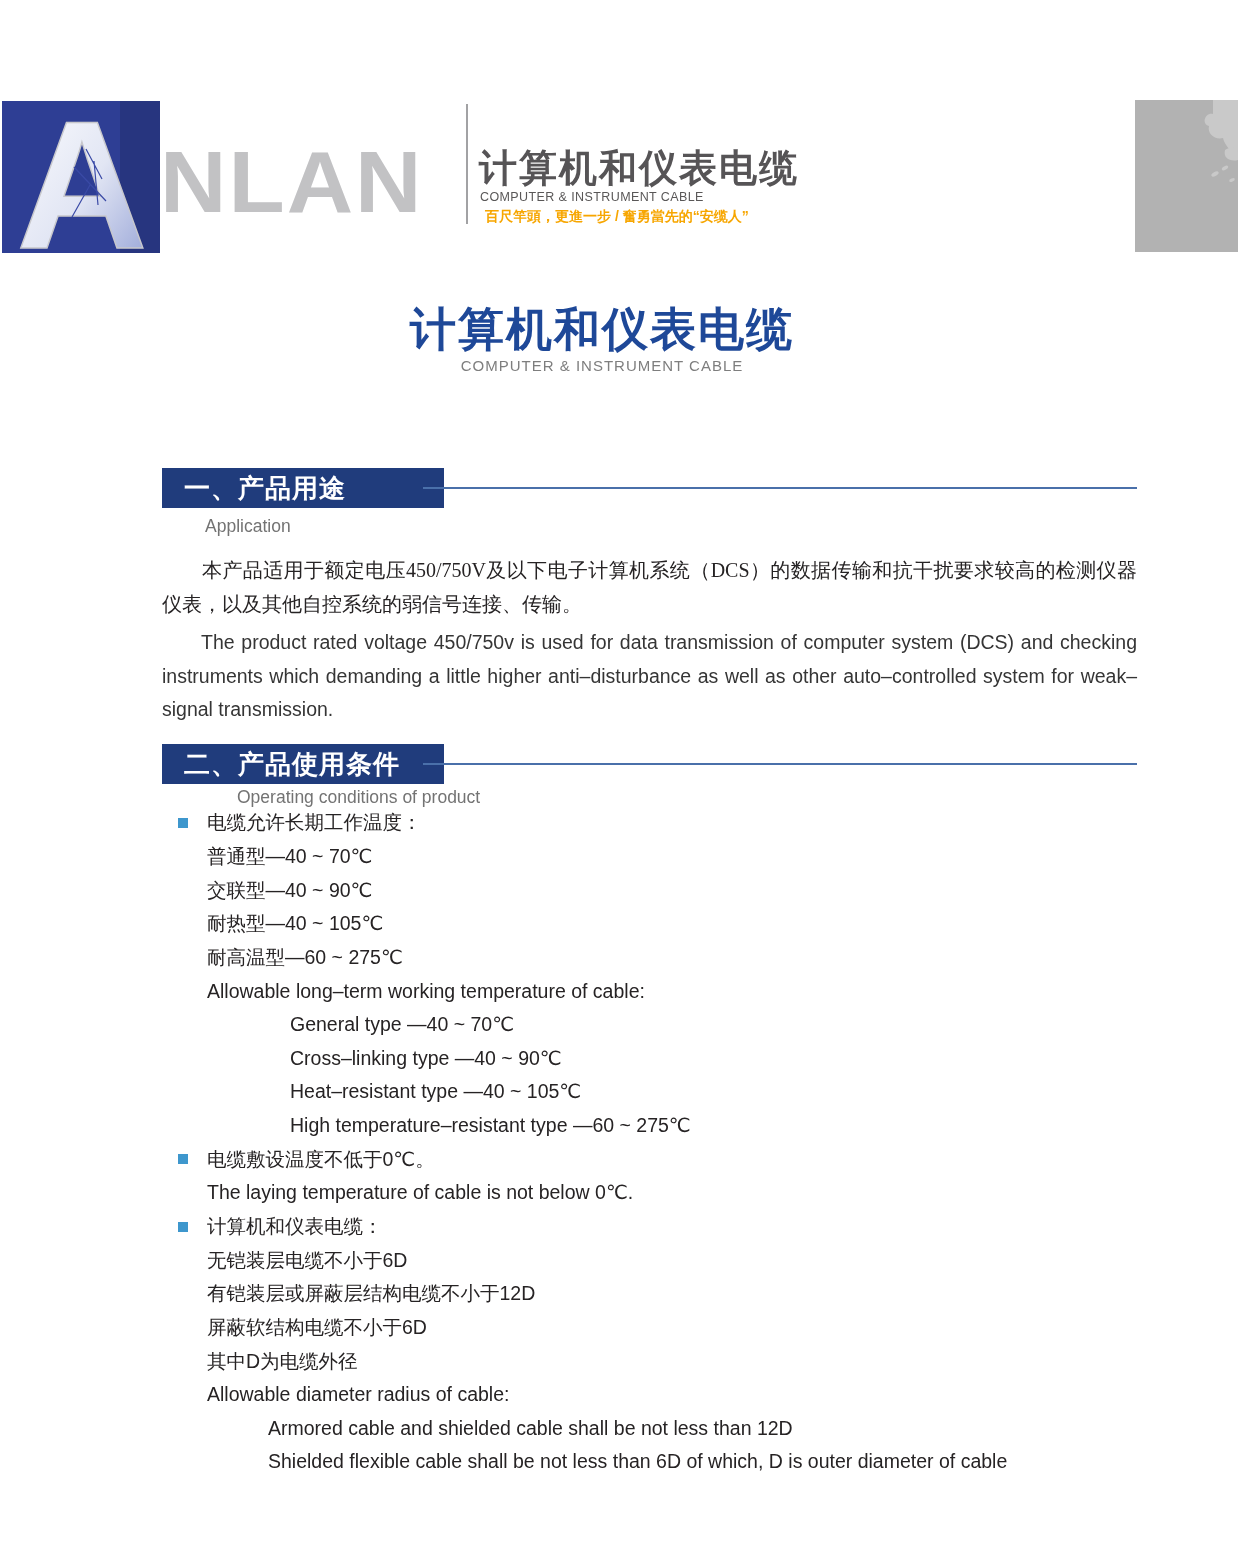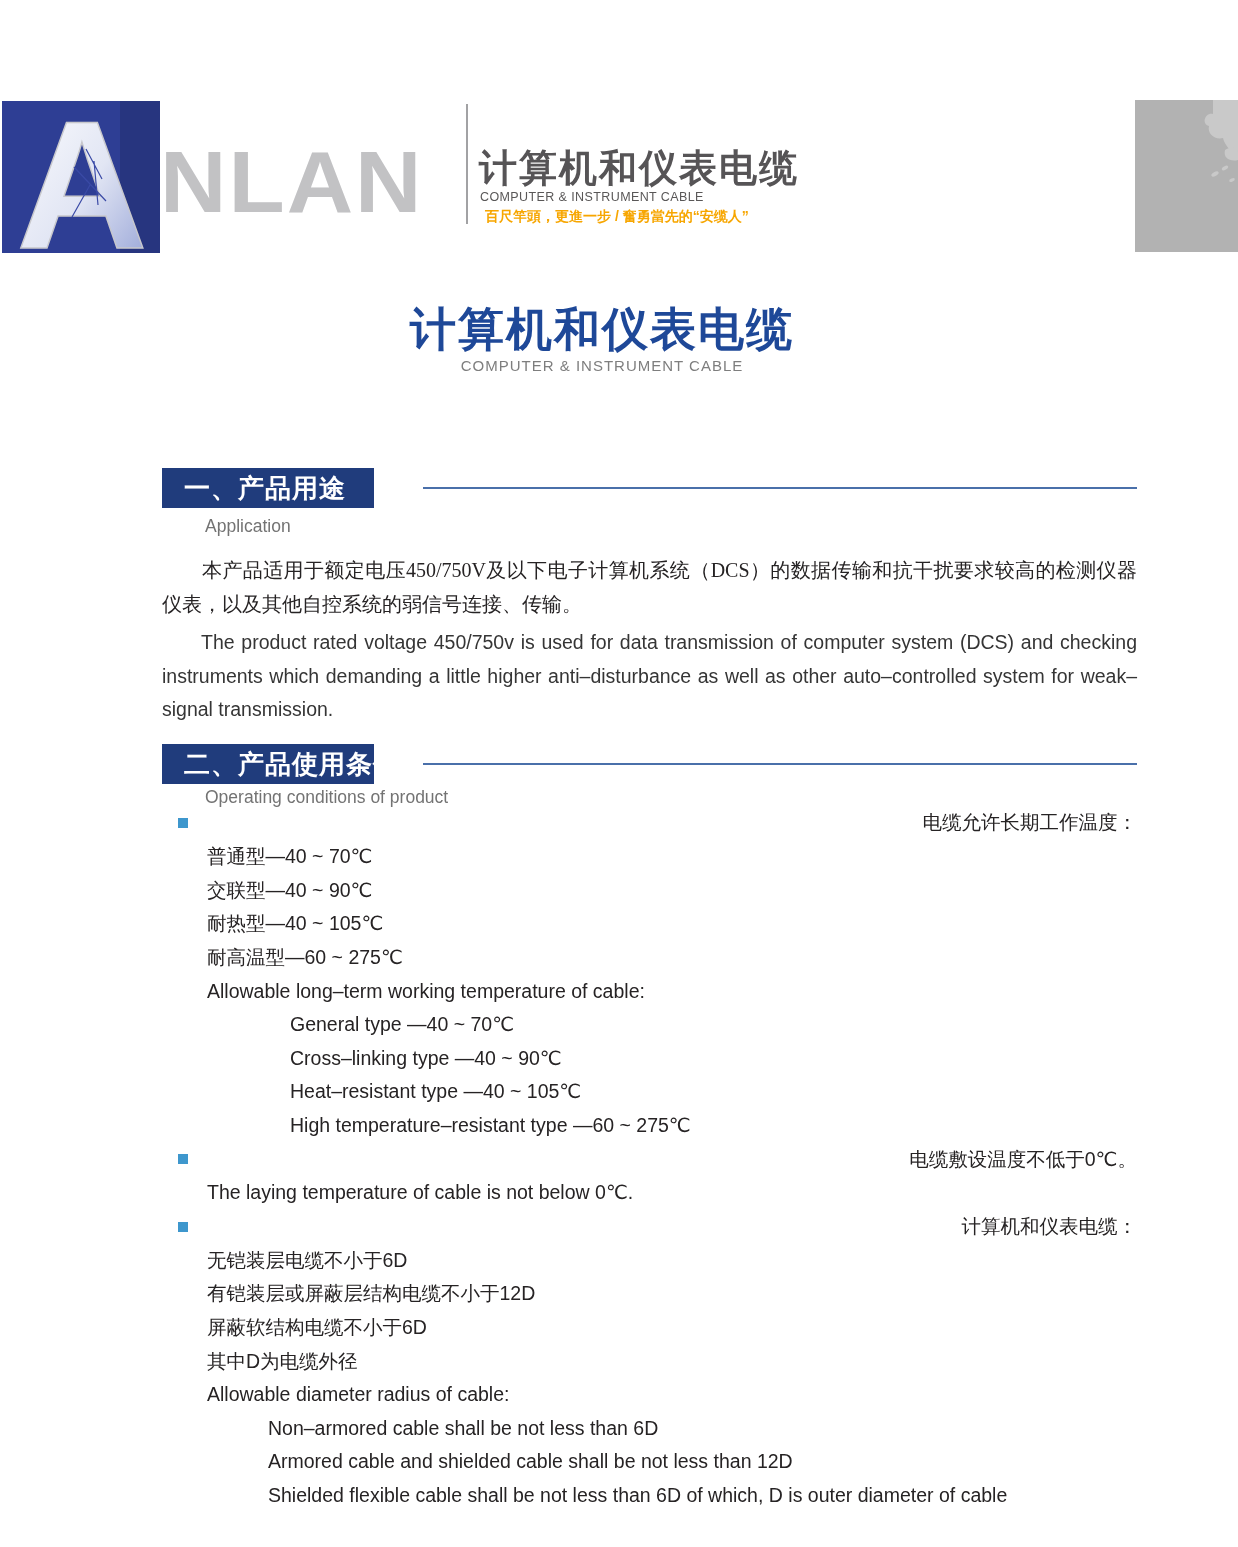--- a/index.html
+++ b/index.html
@@ -48,52 +48,52 @@
     position:absolute; left:0; top:299px; width:1204px; text-align:center;
     font-size:46px; font-weight:bold; color:#1e4898; letter-spacing:2px;
   }
   .doc-title-en {
     position:absolute; left:0; top:357px; width:1204px; text-align:center;
     font-size:15px; color:#7e7e7e; letter-spacing:1px;
   }
 
   
   .sec-box {
-    position:absolute; left:162px; width:212px; height:40px;
+    position:absolute; left:162px; width:282px; height:40px;
     background:#203c7c; color:#ffffff; font-size:26px; font-weight:bold;
     line-height:40px; padding-left:22px; letter-spacing:1px; white-space:nowrap;
   }
   .sec-box.s1 { top:468px; }
   .sec-box.s2 { top:744px; }
   .sec-rule {
     position:absolute; left:423px; width:714px; height:2px; background:#4a70aa;
   }
   .sec-rule.s1 { top:487px; }
   .sec-rule.s2 { top:763px; }
   .sec-sub {
     position:absolute; left:205px; font-size:17.5px; color:#737373; white-space:nowrap;
   }
   .sec-sub.s1 { top:516px; }
-  .sec-sub.s2 { top:787px; }
+  .sec-sub.s2 { top:787px;margin-left:32px; }
 
   
   .para {
     position:absolute; left:162px; width:975px; text-align:justify;
     text-indent:2em;
   }
   .para.zh { top:553px; font-size:20px; line-height:34px; color:#262324;font-family:Liberation Serif, serif; }
   .para.en { top:626px; font-size:19.5px; line-height:33.5px; color:#353535; }
 
   
   .cond-list { position:absolute; left:162px; top:806px; width:975px; }
   .li {
     position:relative; height:33.65px; display:flex; align-items:center;
     font-size:19.5px; color:#262324; white-space:nowrap;
   }
-  .li.bullet  { padding-left:45px;justify-content:flex-end; }
+  .li.bullet  { padding-left:45px; }
   .li.plain   { padding-left:45px; }
   .li.indent1 { padding-left:106px; }
   .li.indent2 { padding-left:128px; }
   .sq {
     position:absolute; left:16px; top:50%; margin-top:-5px;
     width:10px; height:10px; background:#3e97cd;
   }
 </style>
 </head>
 <body>
@@ -198,23 +198,20 @@
     <div class="li plain">
         <span>屏蔽软结构电缆不小于6D</span>
       </div>
     <div class="li plain">
         <span>其中D为电缆外径</span>
       </div>
     <div class="li plain">
         <span>Allowable diameter radius of cable:</span>
       </div>
     <div class="li indent1">
-        <span>Non–armored cable shall be not less than 6D</span>
-      </div>
-    <div class="li indent1">
         <span>Armored cable and shielded cable shall be not less than 12D</span>
       </div>
     <div class="li indent1">
         <span>Shielded flexible cable shall be not less than 6D of which, D is outer diameter of cable</span>
       </div>
   </div>
 
 </div>
 
 </body></html>

